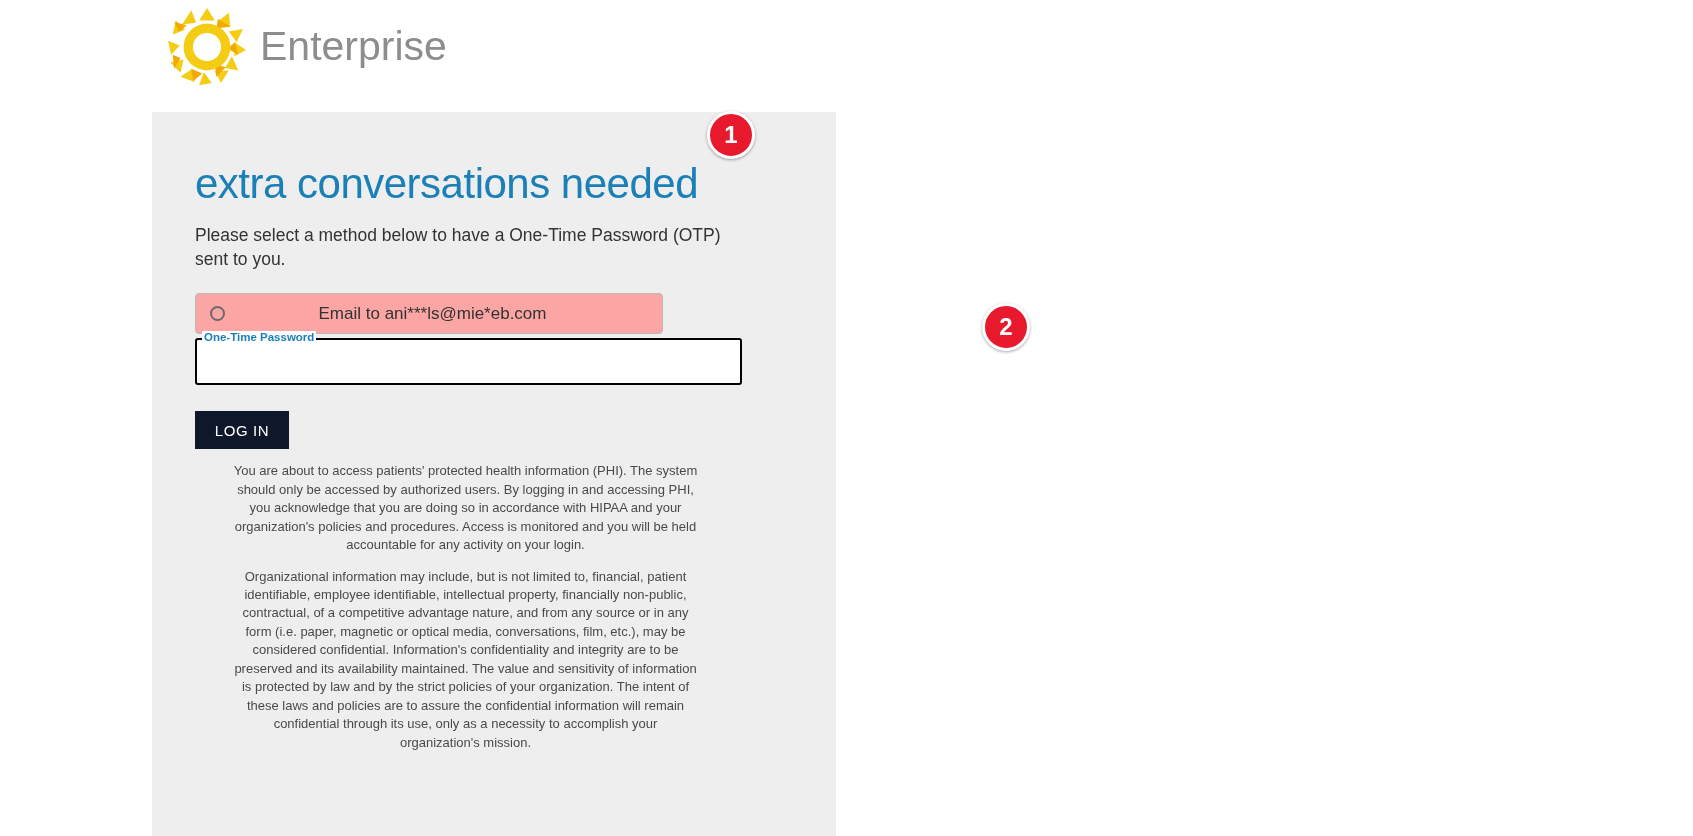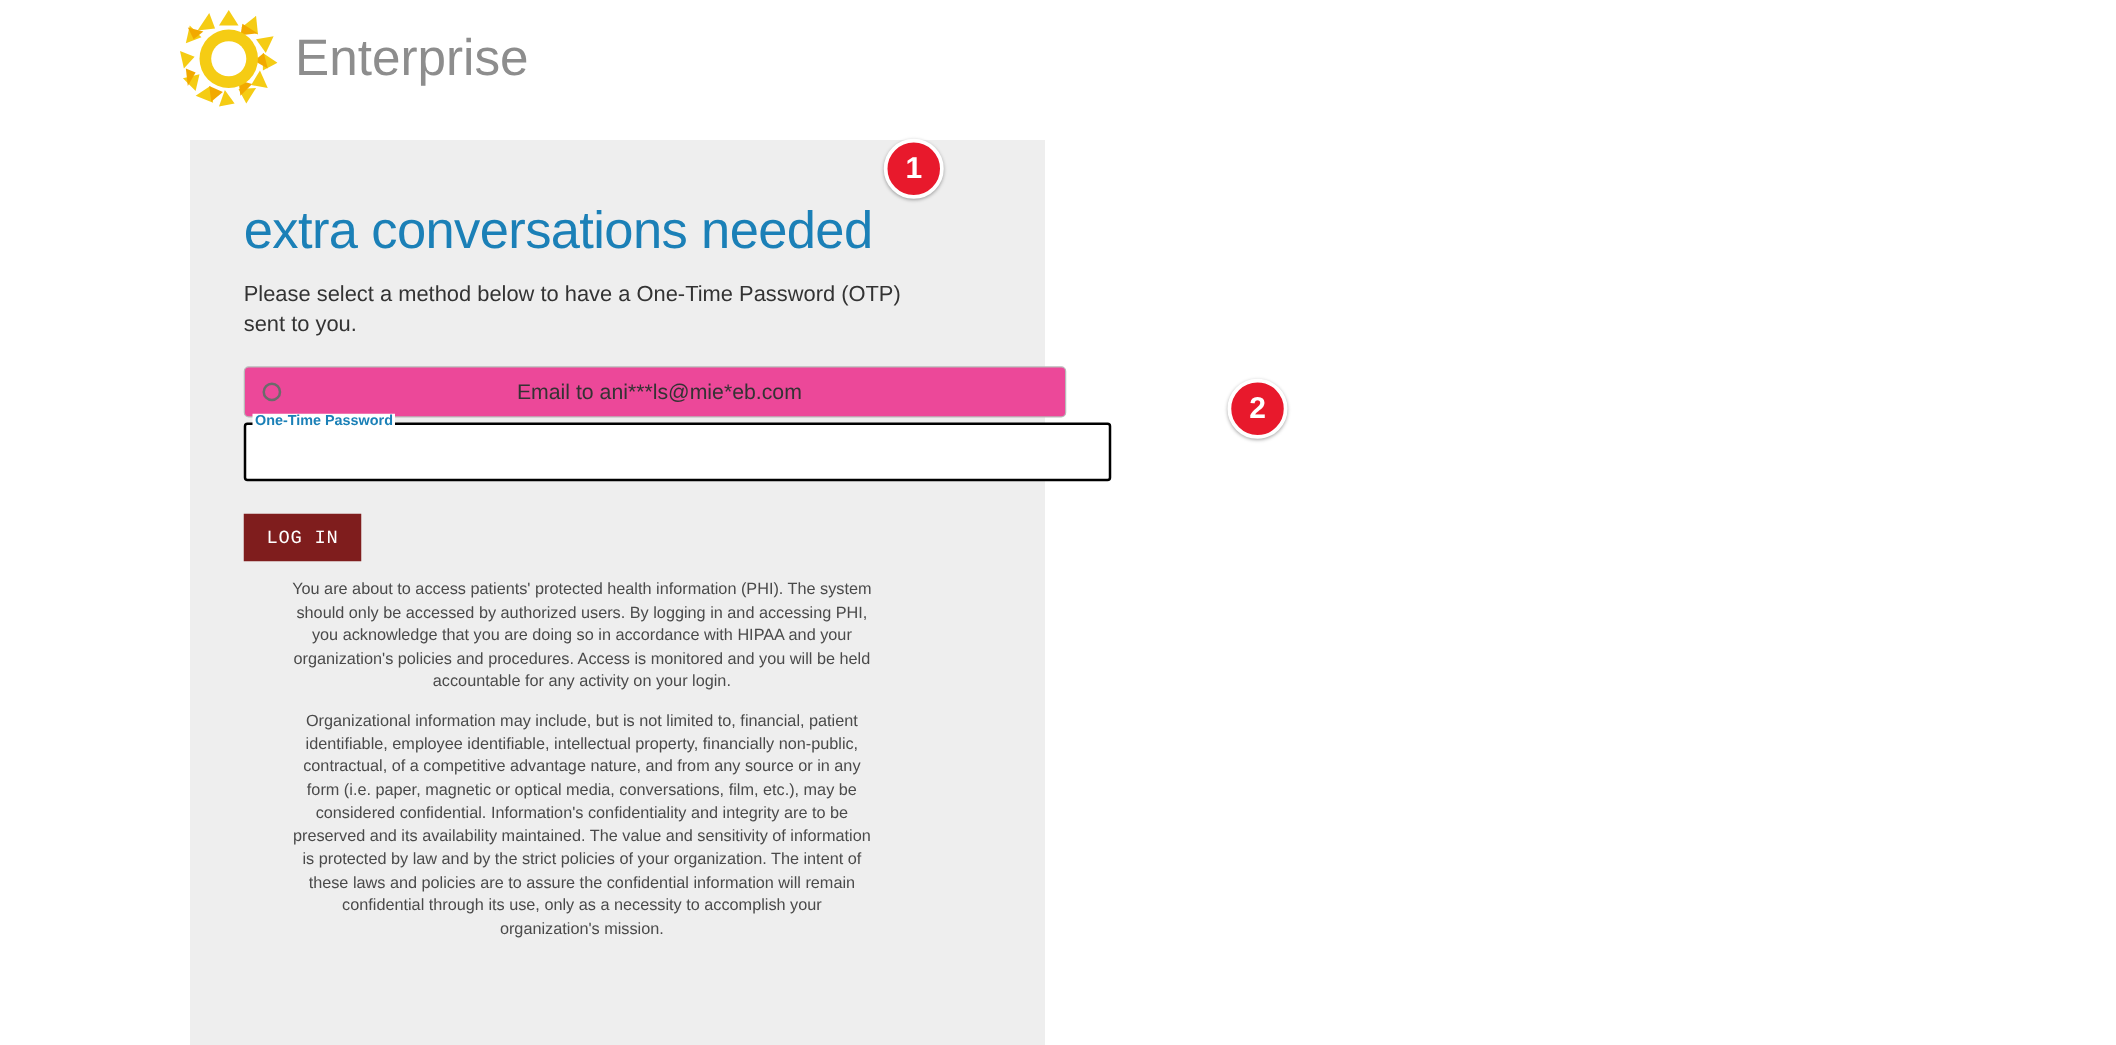--- a/index.html
+++ b/index.html
@@ -26,21 +26,21 @@
   }
   .panel-left  { left: 0;   width: 836px; }
   .panel-right { left: 836px; width: 857px; }
 
   
   .logo-wrap {
     position: absolute;
     display: flex;
     align-items: center;
   }
-  .logo-left  { left: 144px; top: 8px; align-items: center; }
+  .logo-left  { left: 168px; top: 8px; align-items: center; }
 
   .sun {
     position: relative;
     flex: none;
   }
   .sun-left  { width: 78px; height: 78px; }
 
   .logo-text {
     margin-left: 14px;
     color: #8d8d8d;
@@ -75,23 +75,23 @@
   .card-left p.subtitle  { font-size: 17.5px; line-height: 1.35; }
 
   
   .option-row {
     display: flex;
     align-items: center;
     position: relative;
   }
   .option-left {
     margin-top: 22px;
-    width: 658px;
+    width: 468px;
     height: 41px;
-    background: #ec4899;
+    background: #fca5a5;
     border: 1px solid #b9b9b9;
     border-radius: 4px;
   }
   .radio {
     width: 15px;
     height: 15px;
     border-radius: 50%;
     border: 2px solid #6b6b6b;
     background: transparent;
     flex: none;
@@ -102,44 +102,44 @@
     flex: 1;
     text-align: center;
     font-size: 17px;
     color: #333333;
     padding-right: 22px;
   }
 
   
   .otp-left {
     margin-top: 4px;
-    width: 694px;
+    width: 547px;
     height: 47px;
     background: #ffffff;
     border: 2px solid #000000;
     border-radius: 3px;
     position: relative;
   }
   .otp-left .otp-legend {
     position: absolute;
     top: -9px;
     left: 5px;
     font-size: 11.5px;
     font-weight: bold;
     color: #1b80b7;
     background: #ffffff;
     padding: 0 2px;
   }
 
   
   .login-btn {
-    background: #7f1d1d;
+    background: #0f172a;
     color: #ffffff;
     border: none;
-    font-family: Liberation Mono, monospace;
+    font-family: Liberation Sans, sans-serif;
     letter-spacing: 0.6px;
     cursor: pointer;
   }
   .login-left {
     margin-top: 26px;
     width: 94px;
     height: 38px;
     font-size: 15px;
   }
 

